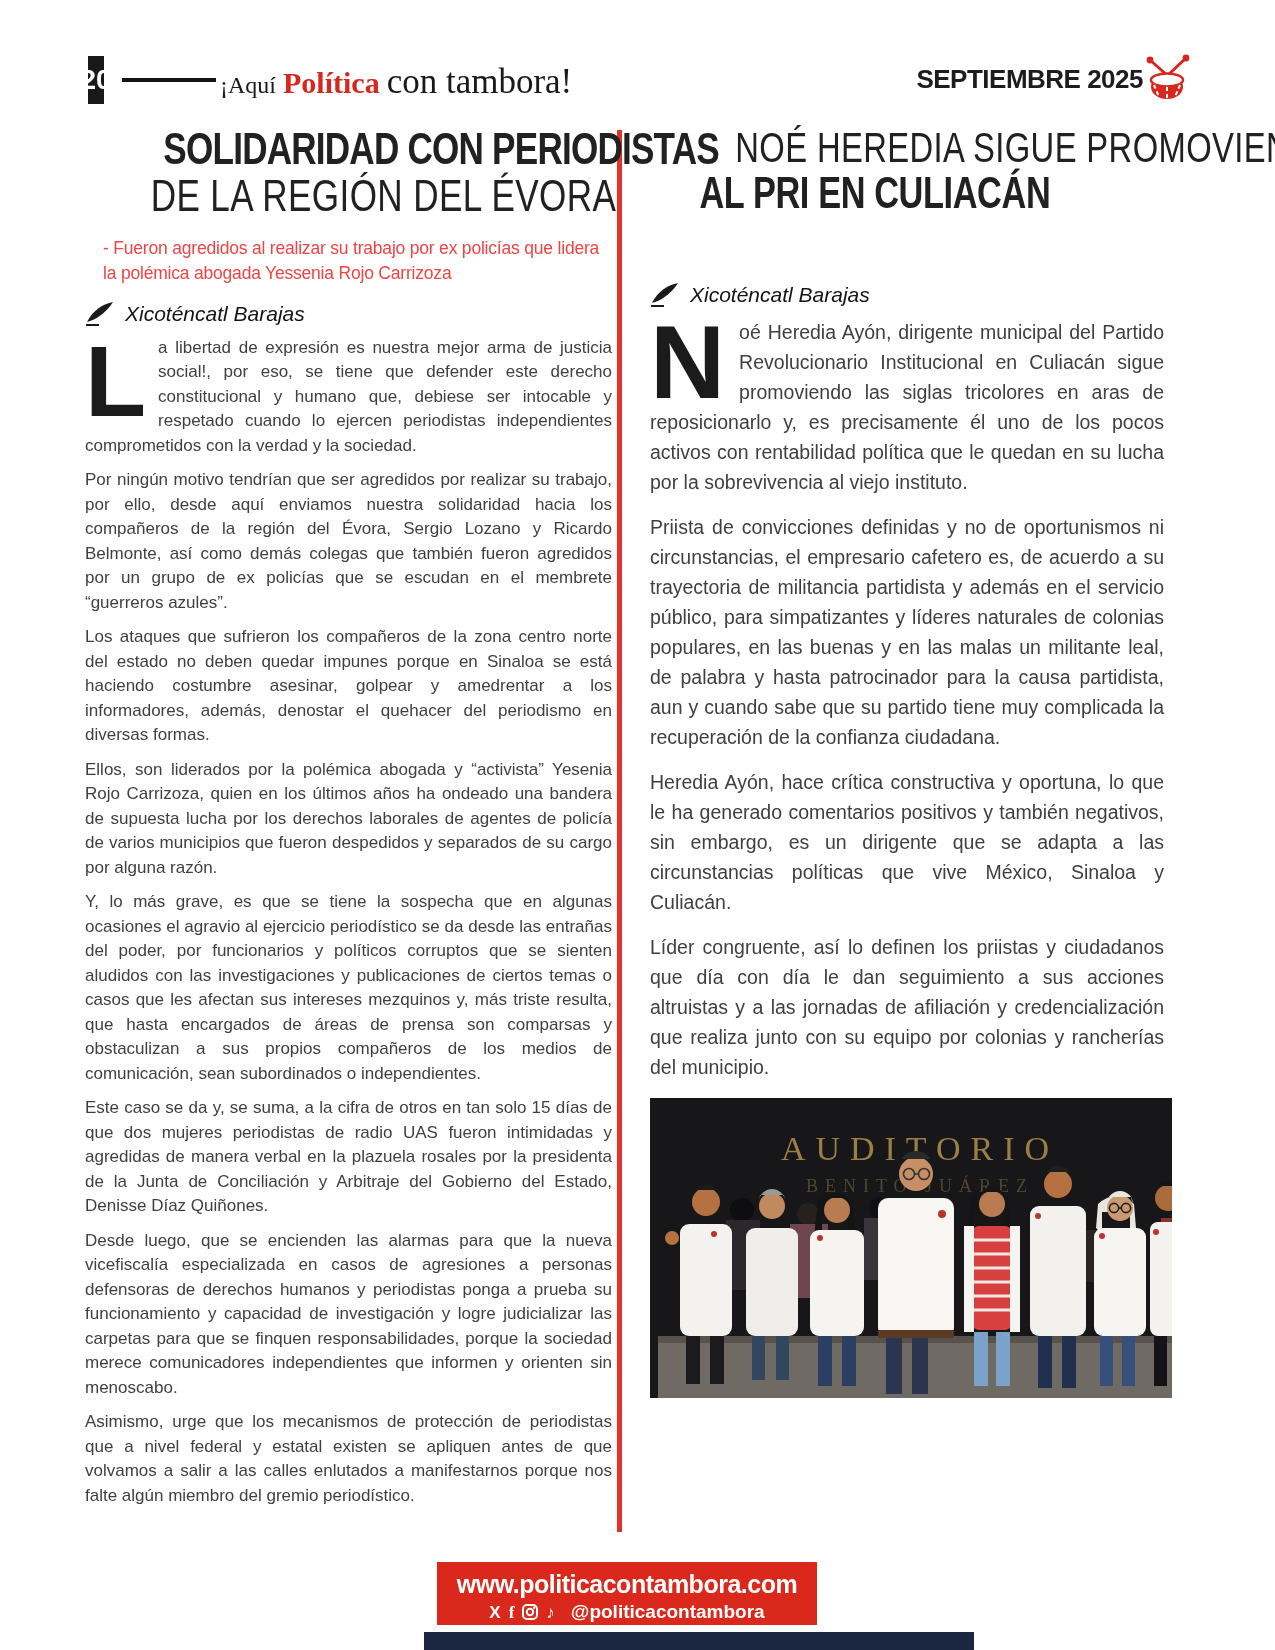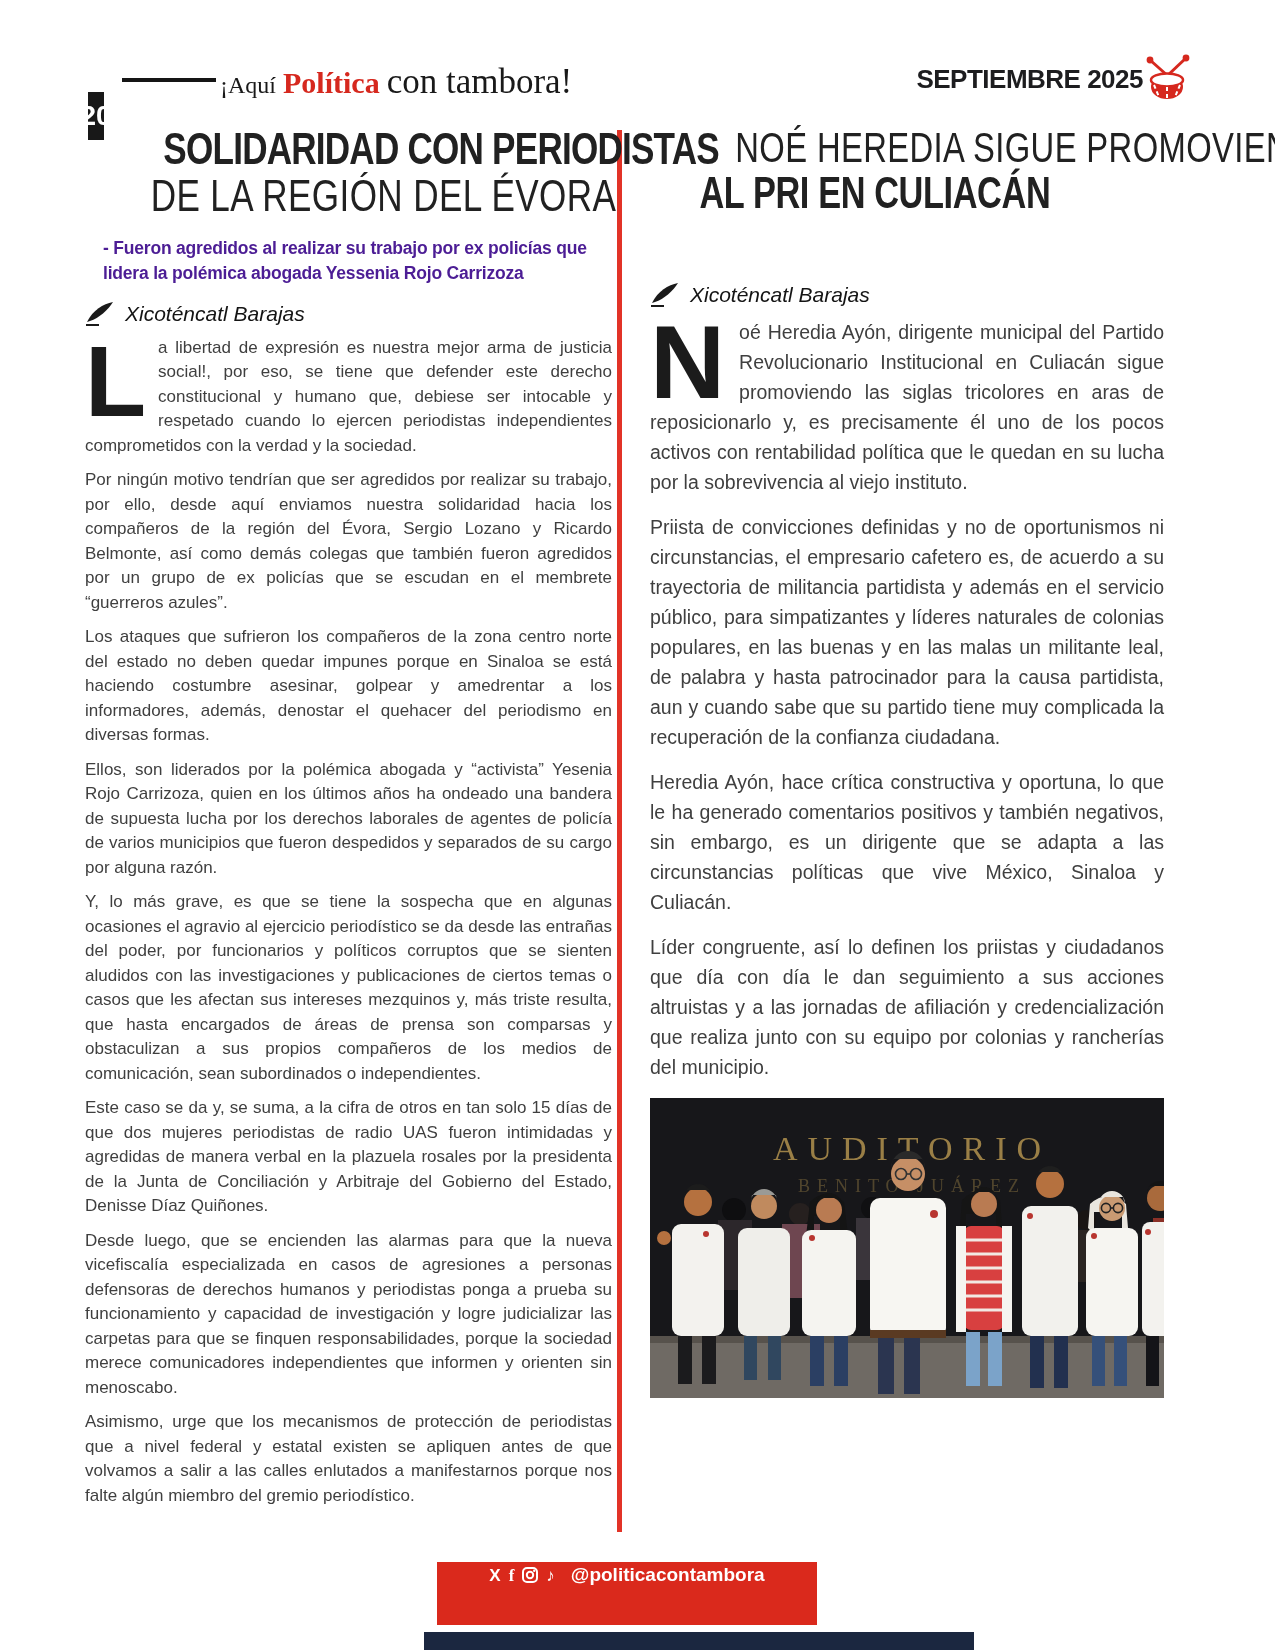--- a/index.html
+++ b/index.html
@@ -2,21 +2,21 @@
 <html><head>
 <meta charset="utf-8">
 <style>
   html,body{margin:0;padding:0;}
   body{width:1275px;height:1650px;position:relative;background:#ffffff;
        font-family:"Liberation Sans",sans-serif;overflow:hidden;}
 
   
   .pagenum-box{position:absolute;left:88px;top:56px;width:16px;height:48px;
     background:#181818;color:#fff;font-weight:bold;font-size:28px;
-    display:flex;align-items:center;justify-content:center;margin-top:36px;}
+    display:flex;align-items:center;justify-content:center;}
   .header-rule{position:absolute;left:122px;top:78px;width:94px;height:4px;background:#151515;}
   .tagline{position:absolute;left:220px;top:62px;font-family:"Liberation Serif",serif;
     font-size:24px;color:#191919;white-space:nowrap;display:flex;align-items:baseline;gap:7px;text-align:right;}
   .tagline .brand{color:#d6281e;font-weight:bold;font-size:30px;}
   .tagline .post{font-size:35px;}
   .issue{position:absolute;right:132px;top:64px;font-size:26px;font-weight:bold;
     letter-spacing:-0.5px;color:#1d1d1f;}
   .drumlogo{position:absolute;left:1144px;top:54px;width:46px;height:48px;}
 
   
@@ -24,41 +24,41 @@
   .col-left{position:absolute;left:85px;top:126px;width:527px;}
   .col-right{position:absolute;left:650px;top:126px;width:514px;}
 
   .hl{color:#212121;line-height:1.04;}
   .hl .line{display:inline-block;white-space:nowrap;transform:scaleX(0.78);}
   .hl-heavy{font-size:45px;font-weight:900;letter-spacing:-1px;}
   .hl-light{font-size:45px;font-weight:400;letter-spacing:0.5px;}
   .hl-light-sm{font-size:42px;font-weight:400;letter-spacing:0.5px;}
   .hl-heavy-sm{font-size:44px;font-weight:900;letter-spacing:-0.5px;}
 
-  .subhead{margin:16px 6px 0 18px;font-weight:bold;font-size:17.5px;line-height:25px;
-    color:#4c1d95;letter-spacing:-0.2px;}
+  .subhead{margin:16px 6px 0 18px;font-weight:normal;font-size:17.5px;line-height:25px;
+    color:#ef4444;letter-spacing:-0.2px;}
 
   .byline{margin-top:15px;display:flex;align-items:center;gap:10px;
     font-style:italic;font-size:21px;color:#141414;font-weight:500;}
   .byline svg{flex:0 0 auto;}
 
   .body{margin-top:9px;}
   .body p{text-align:justify;color:#3f3f3f;margin:0 0 10px 0;}
   .col-left .body p{font-size:17px;line-height:24.5px;}
   .col-right .body p{font-size:19.5px;line-height:30px;margin-bottom:15px;}
 
   .dropcap{float:left;font-weight:900;color:#1b1b1b;}
   .col-left .dropcap{font-size:100px;line-height:80px;margin:5px 12px 0 0;}
   .col-right .dropcap{font-size:104px;line-height:80px;margin:5px 14px 0 0;}
 
   .hl-spacer{height:52px;}
 
   
   .photo{margin-top:16px;width:514px;height:300px;position:relative;
-    background:#17171a;overflow:hidden;}
+    background:#17171a;overflow:hidden;padding-left:8px;}
   .photo svg{display:block;}
 
   
   .footer-red{position:absolute;left:437px;top:1562px;width:380px;height:63px;
     background:#da291c;color:#ffffff;text-align:center;}
   .footer-red .site{font-size:25px;font-weight:bold;margin-top:8px;letter-spacing:-0.5px;}
   .social-row{display:flex;justify-content:center;align-items:center;gap:8px;
     font-size:19px;font-weight:bold;margin-top:2px;}
   .social-row .icon{font-size:17px;font-weight:bold;line-height:1;}
   .footer-navy{position:absolute;left:424px;top:1632px;width:550px;height:18px;background:#1b2740;}
@@ -247,20 +247,21 @@
           <path d="M497 96 a13 13 0 0 1 26 0 l-2 -8 -22 0 Z" fill="#141414"></path>
           <circle cx="498" cy="134" r="3" fill="#b8352f"></circle>
           <rect x="496" y="238" width="13" height="50" fill="#141418"></rect>
             <rect x="514" y="238" width="13" height="50" fill="#141418"></rect>
         </g>
       </svg>
     </div>
   </div>
 
   <div class="footer-red">
+    <div class="site">www.politicacontambora.com</div>
     <div class="social-row">
       <span class="icon">X</span>
       <span class="icon" style="font-family:'Liberation Serif',serif;">f</span>
       <svg width="16" height="16" viewBox="0 0 16 16">
         <rect x="1" y="1" width="14" height="14" rx="4" fill="none" stroke="#fff" stroke-width="2"></rect>
         <circle cx="8" cy="8" r="3.2" fill="none" stroke="#fff" stroke-width="2"></circle>
         <circle cx="12.2" cy="3.8" r="1.2" fill="#fff"></circle>
       </svg>
       <span class="icon">♪</span>
       <span style="margin-left:8px;">@politicacontambora</span>

